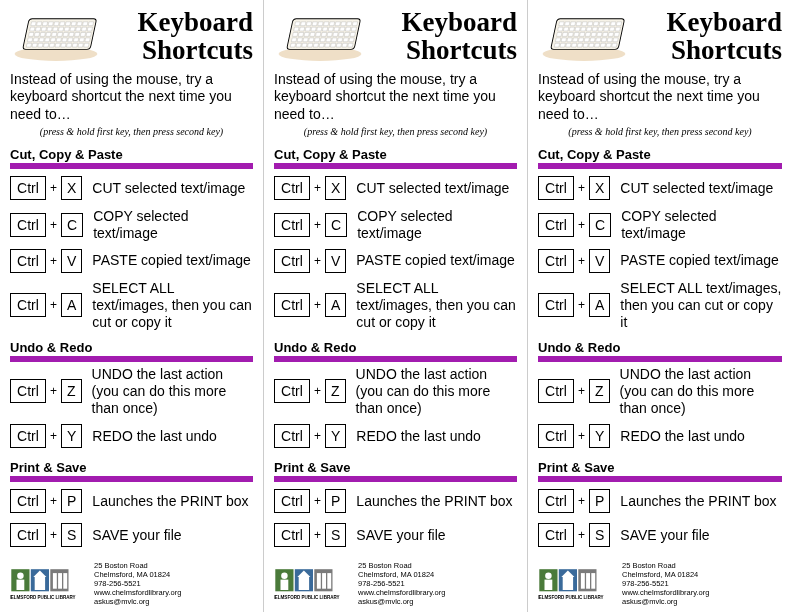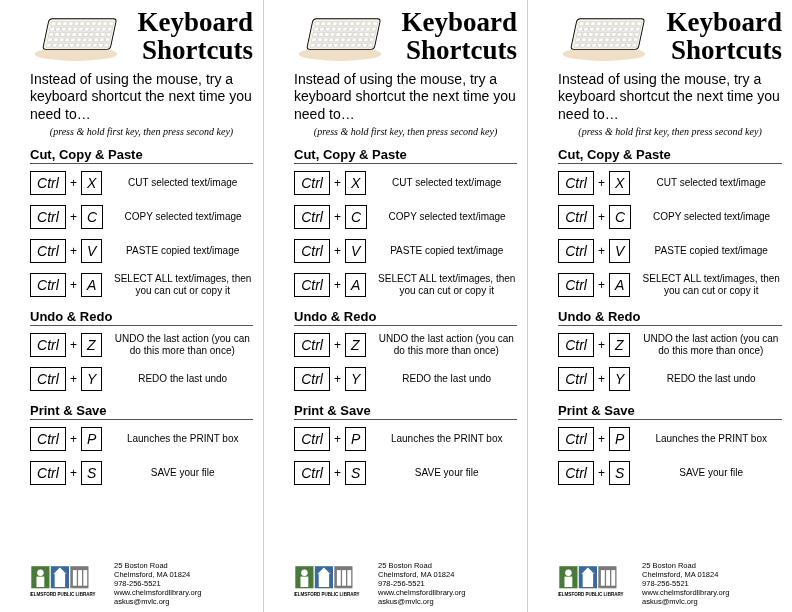--- a/index.html
+++ b/index.html
@@ -9,21 +9,20 @@
     height: 612px;
     display: flex;
     background: #fff;
   }
   .panel {
     width: 264px;
     padding: 8px 10px 6px 10px;
     border-right: 1px solid #ccc;
     display: flex;
     flex-direction: column;
-    margin-left: 20px;
   }
   .panel:last-child { border-right: none; }
   .header {
     display: flex;
     align-items: center;
     justify-content: flex-end;
     gap: 4px;
     margin-bottom: 6px;
   }
   .kb-icon {
@@ -46,56 +45,55 @@
   .hint {
     font-size: 10px;
     font-style: italic;
     text-align: center;
     margin-bottom: 6px;
     font-family: Liberation Serif, serif;
   }
   .section-title {
     font-size: 13px;
     font-weight: bold;
-    border-bottom: 1px solid #a21caf;
+    border-bottom: 6px solid #a21caf;
     padding-bottom: 1px;
     margin-top: 4px;
     margin-bottom: 5px;
   }
   .row {
     display: flex;
     align-items: center;
     gap: 4px;
     margin-bottom: 6px;
     min-height: 28px;
   }
   .key {
     border: 1px solid #000;
     font-size: 14px;
     padding: 3px 5px;
     font-weight: normal;
     min-width: 18px;
     text-align: center;
     background: #fff;
-    font-style: italic;
   }
   .key.ctrl { min-width: 36px; }
   .plus {
     font-size: 12px;
   }
   .desc {
-    font-size: 10px;
+    font-size: 14px;
     line-height: 1.2;
     flex: 1;
     padding-left: 6px;
-    text-align: center;
   }
   .footer {
     margin-top: auto;
     display: flex;
+    align-items: center;
     gap: 6px;
     padding-top: 6px;
   }
   .lib-logo {
     width: 78px;
     height: 40px;
     flex-shrink: 0;
   }
   .contact {
     font-size: 7.5px;

